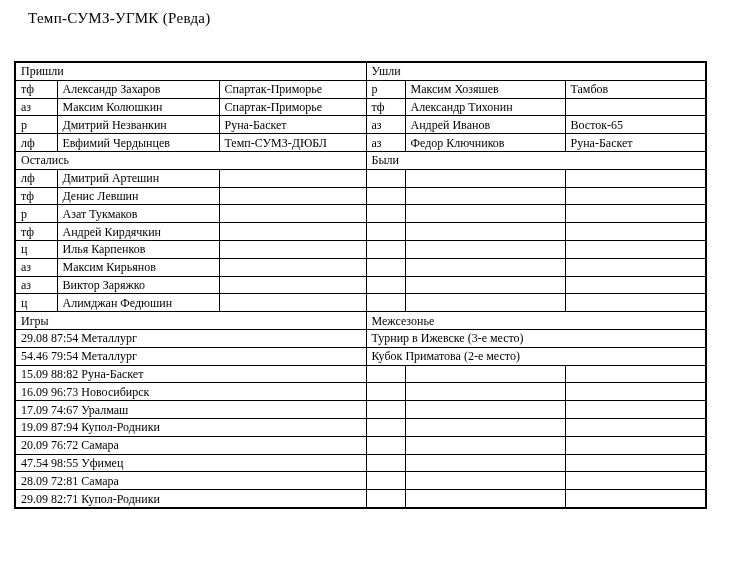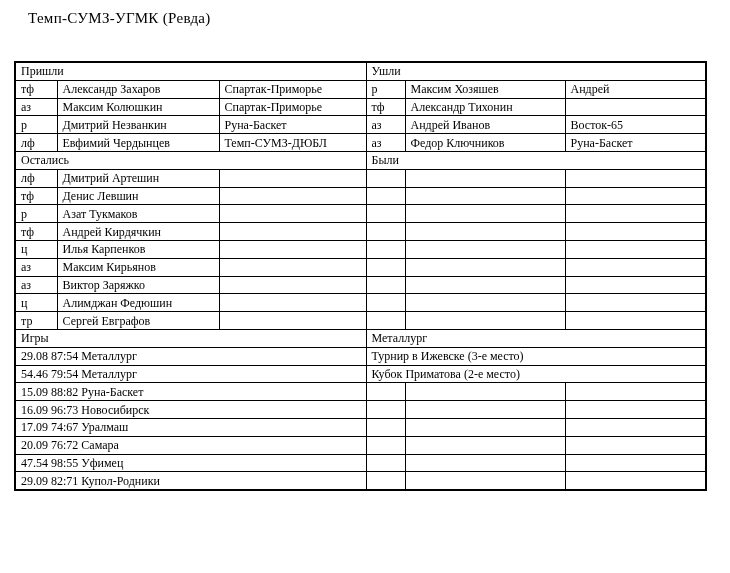--- a/index.html
+++ b/index.html
@@ -58,21 +58,21 @@
     <td colspan="3" class="hdr">Пришли</td>
     <td colspan="3" class="hdr">Ушли</td>
   </tr>
 
   <tr>
     <td>тф</td>
     <td>Александр Захаров</td>
     <td>Спартак-Приморье</td>
     <td>р</td>
     <td>Максим Хозяшев</td>
-    <td>Андрей</td>
+    <td>Тамбов</td>
   </tr>
   <tr>
     <td>аз</td>
     <td>Максим Колюшкин</td>
     <td>Спартак-Приморье</td>
     <td>тф</td>
     <td>Александр Тихонин</td>
     <td></td>
   </tr>
   <tr>
@@ -154,32 +154,24 @@
     <td></td>
   </tr>
   <tr>
     <td>ц</td>
     <td>Алимджан Федюшин</td>
     <td></td>
     <td></td>
     <td></td>
     <td></td>
   </tr>
-  <tr>
-    <td>тр</td>
-    <td>Сергей Евграфов</td>
-    <td></td>
-    <td></td>
-    <td></td>
-    <td></td>
-  </tr>
 
   <tr>
     <td colspan="3" class="hdr">Игры</td>
-    <td colspan="3" class="hdr">Металлург</td>
+    <td colspan="3" class="hdr">Межсезонье</td>
   </tr>
 
   <tr>
     <td colspan="3">29.08 87:54 Металлург</td>
     <td colspan="3">Турнир в Ижевске (3-е место)</td>
   </tr>
   <tr>
     <td colspan="3">54.46 79:54 Металлург</td>
     <td colspan="3">Кубок Приматова (2-е место)</td>
   </tr>
@@ -195,27 +187,39 @@
     <td></td>
     <td></td>
   </tr>
   <tr>
     <td colspan="3">17.09 74:67 Уралмаш</td>
     <td></td>
     <td></td>
     <td></td>
   </tr>
   <tr>
+    <td colspan="3">19.09 87:94 Купол-Родники</td>
+    <td></td>
+    <td></td>
+    <td></td>
+  </tr>
+  <tr>
     <td colspan="3">20.09 76:72 Самара</td>
     <td></td>
     <td></td>
     <td></td>
   </tr>
   <tr>
     <td colspan="3">47.54 98:55 Уфимец</td>
+    <td></td>
+    <td></td>
+    <td></td>
+  </tr>
+  <tr>
+    <td colspan="3">28.09 72:81 Самара</td>
     <td></td>
     <td></td>
     <td></td>
   </tr>
   <tr>
     <td colspan="3">29.09 82:71 Купол-Родники</td>
     <td></td>
     <td></td>
     <td></td>
   </tr>

